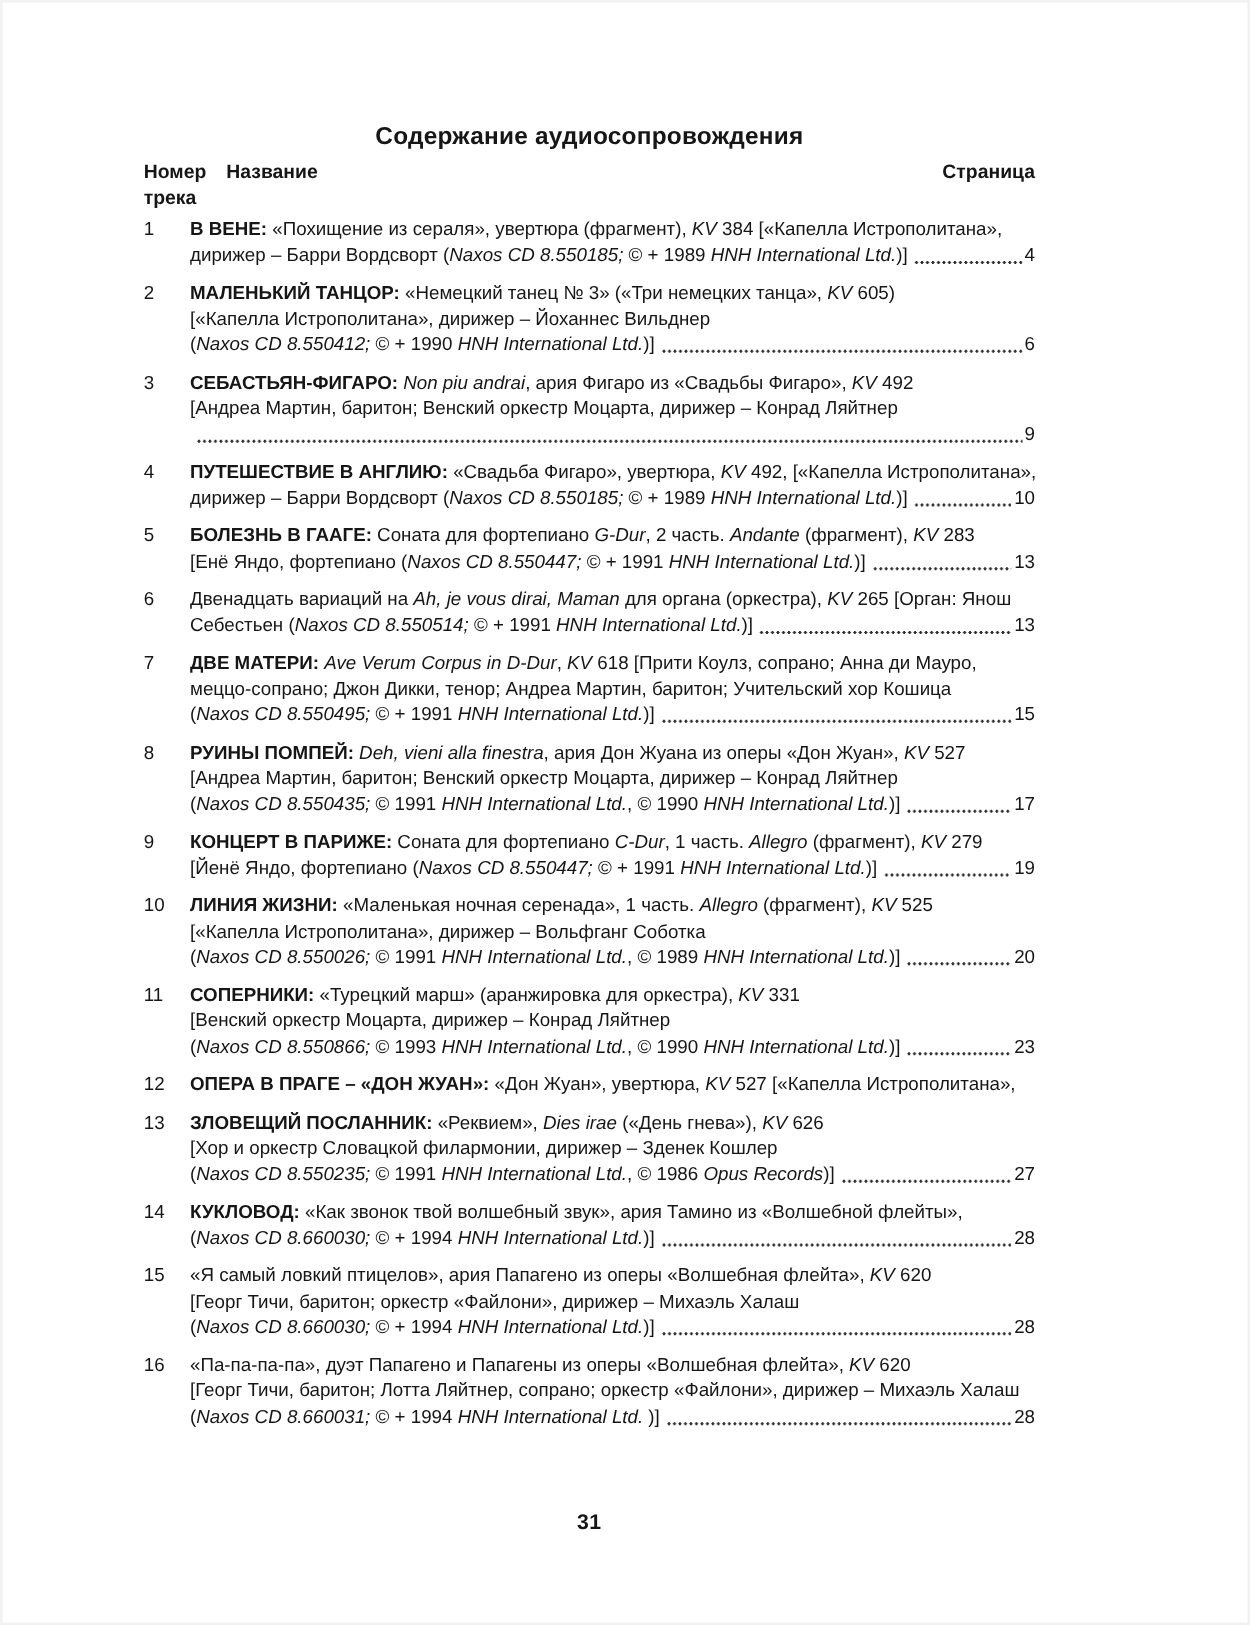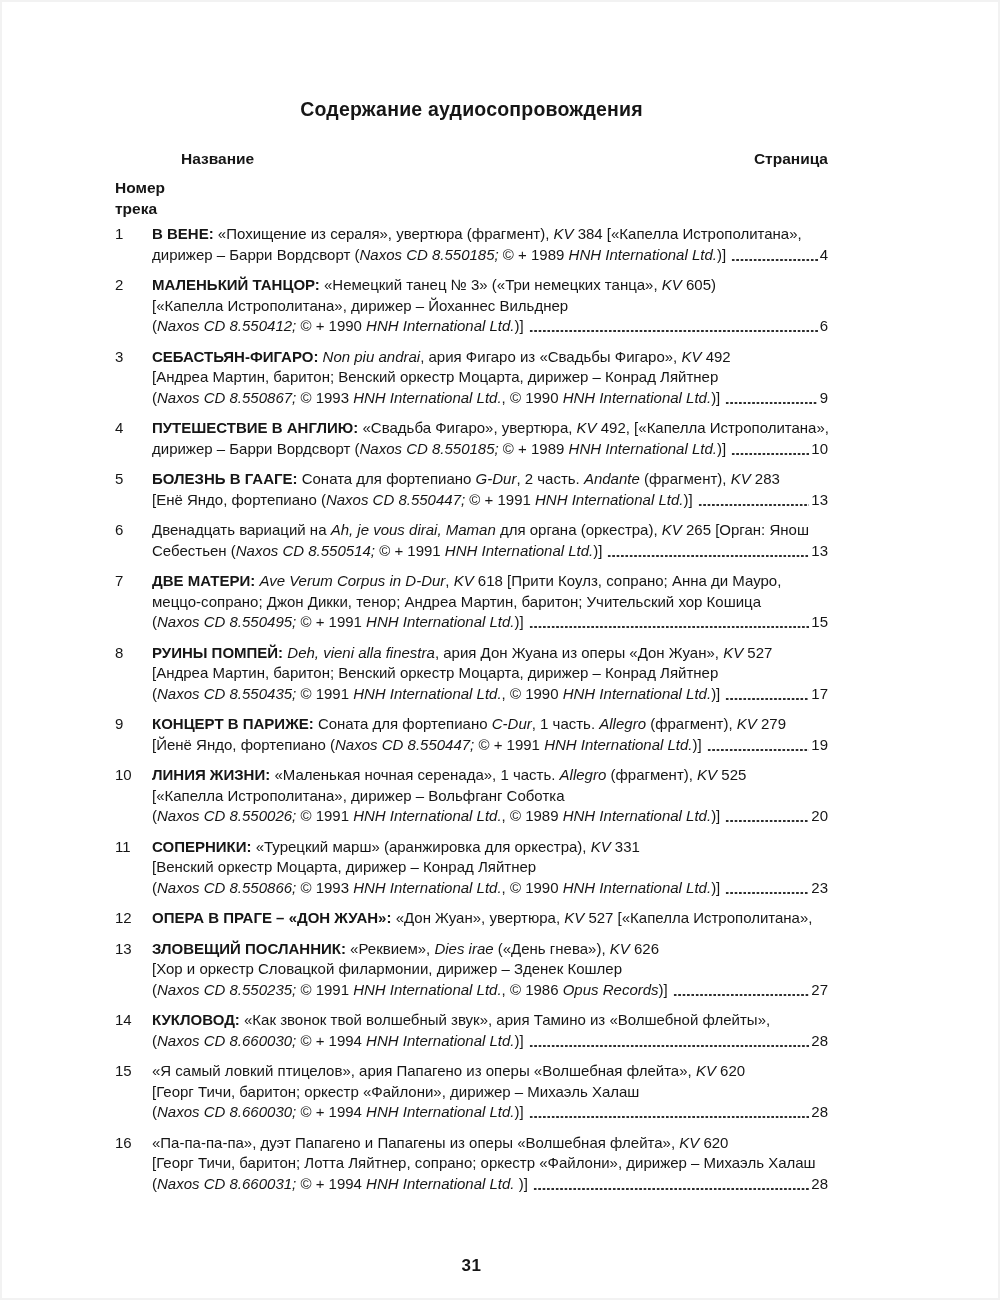--- a/index.html
+++ b/index.html
@@ -2,42 +2,42 @@
 <html><head>
 <meta charset="utf-8">
 <style>
   html,body{margin:0;padding:0;background:#ffffff;}
   .page{
     width:1000px;height:1300px;background:#ffffff;position:relative;
     font-family:"Liberation Sans",sans-serif;color:#161616;
     box-sizing:border-box;padding:98px 172px 0 115px;overflow:hidden;
     box-shadow:inset 0 0 0 2px #f2f2f2;
   }
-  .title{font-size:19.5px;font-weight:bold;text-align:center;margin:0 0 27px 0;letter-spacing:.2px;}
+  .title{font-size:19.5px;font-weight:bold;text-align:center;margin:0 0 6px 0;letter-spacing:.2px;}
   .hdr{font-weight:bold;font-size:15.5px;line-height:21px;margin-bottom:5px;}
   .hdr-r1{display:flex;}
-  .hdr-num{width:66px;flex:none;margin-top:29px;}
+  .hdr-num{width:66px;flex:none;}
   .hdr-spacer{flex:1;}
   .entries{font-size:15px;line-height:20.5px;}
   .entry{display:flex;margin-bottom:10px;}
   .entry-num{width:37px;flex:none;}
   .entry-body{flex:1;min-width:0;}
   .line{white-space:nowrap;}
   .line-last{display:flex;align-items:flex-end;}
   .txt{flex:none;}
   .dots{
     flex:1;height:5px;margin:0 2px 3px 5px;
     background-image:radial-gradient(circle,#2e2e2e 1.05px,transparent 1.35px);
     background-size:4.4px 4.4px;background-position:left bottom;background-repeat:repeat-x;
   }
   .pg{flex:none;}
   .b{font-weight:bold;}
   .i{font-style:italic;}
   .footer{
-    position:absolute;left:115px;width:713px;top:1256px;text-align:center;
+    position:absolute;left:115px;width:713px;top:1208px;text-align:center;
     font-size:17px;font-weight:bold;letter-spacing:.5px;
   }
 </style>
 </head>
 <body>
 
 <div class="page">
   <h1 class="title">Содержание аудиосопровождения</h1>
 
   <div class="hdr">
@@ -75,21 +75,20 @@
             <span class="pg">6</span>
           </div>
         </div>
       </div>
       <div class="entry">
         <div class="entry-num">3</div>
         <div class="entry-body">
           <div class="line"><span class="txt"><span class="b">СЕБАСТЬЯН-ФИГАРО:</span><span> </span><span class="i">Non piu andrai</span><span>, ария Фигаро из «Свадьбы Фигаро», </span><span class="i">KV</span><span> 492</span></span></div>
           <div class="line"><span class="txt"><span>[Андреа Мартин, баритон; Венский оркестр Моцарта, дирижер – Конрад Ляйтнер</span></span></div>
           <div class="line line-last">
-            <span class="txt"><span>(</span><span class="i">Naxos CD 8.550867;</span><span> © 1993 </span><span class="i">HNH International Ltd.</span><span>, © 1990 </span><span class="i">HNH International Ltd.</span><span>)]</span></span>
             <span class="dots"></span>
             <span class="pg">9</span>
           </div>
         </div>
       </div>
       <div class="entry">
         <div class="entry-num">4</div>
         <div class="entry-body">
           <div class="line"><span class="txt"><span class="b">ПУТЕШЕСТВИЕ В АНГЛИЮ:</span><span> «Свадьба Фигаро», увертюра, </span><span class="i">KV</span><span> 492, [«Капелла Истрополитана»,</span></span></div>
           <div class="line line-last">

